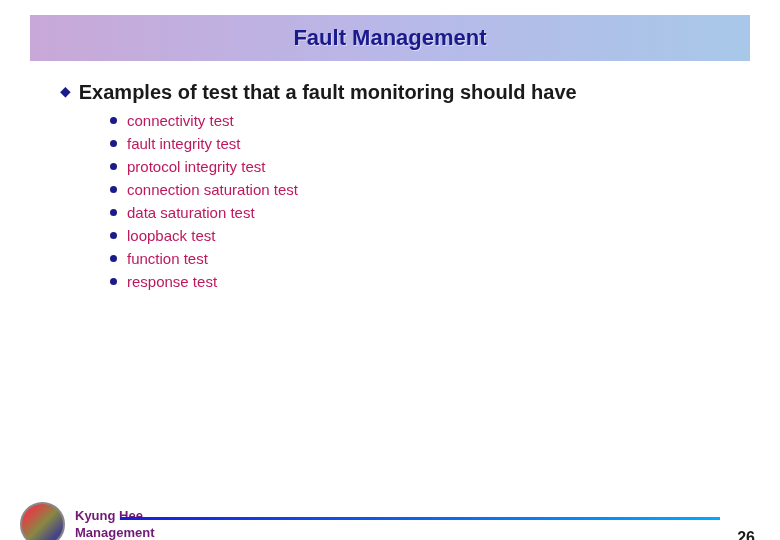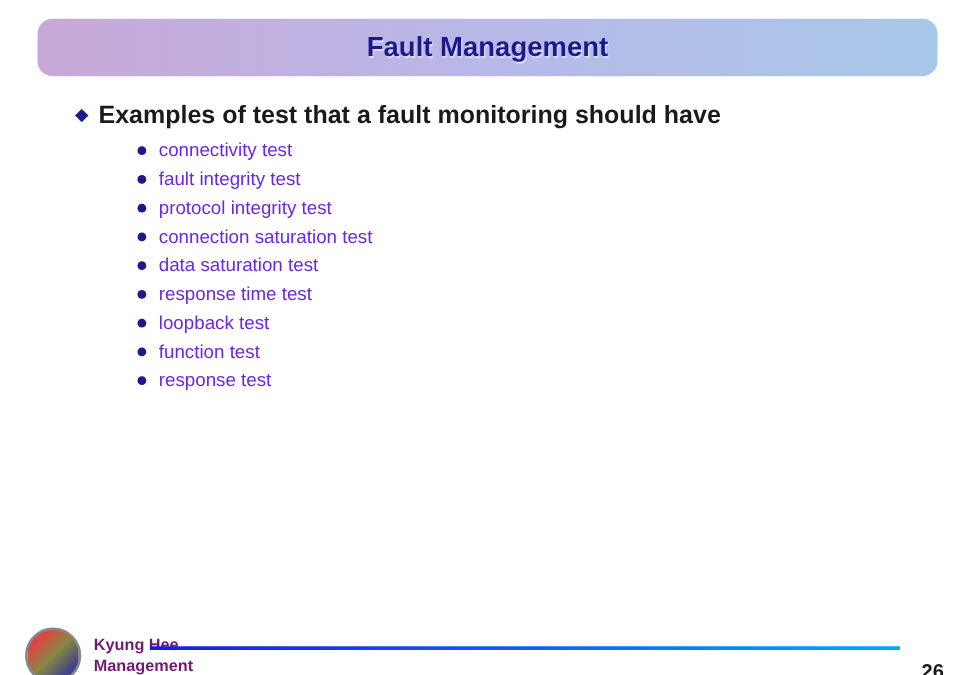--- a/index.html
+++ b/index.html
@@ -18,21 +18,21 @@
       height: 540px;
       background: #ffffff;
       position: relative;
     }
 
     .title-bar {
       background: linear-gradient(to right, #c8a8d8, #b8b8e8, #a8c8e8);
       text-align: center;
       padding: 10px 20px;
       margin: 15px 30px 10px 30px;
-      border-radius: 12px;
+      border-radius: 0;
     }
 
     .title-bar h1 {
       font-size: 22px;
       font-weight: bold;
       color: #1a1a8c;
       text-shadow: 1px 1px 0px rgba(255,255,255,0.5);
     }
 
     .content {
@@ -75,21 +75,21 @@
       height: 7px;
       background-color: #1a1a8c;
       border-radius: 50%;
       margin-right: 10px;
       margin-top: 5px;
       flex-shrink: 0;
     }
 
     .sub-text {
       font-size: 15px;
-      color: #6d28d9;
+      color: #be185d;
       font-weight: normal;
     }
 
     .footer {
       position: absolute;
       bottom: 0;
       left: 0;
       right: 0;
       display: flex;
       align-items: flex-end;
@@ -172,24 +172,20 @@
       <div class="sub-item">
         <div class="round-bullet"></div>
         <span class="sub-text">connection saturation test</span>
       </div>
 
       <div class="sub-item">
         <div class="round-bullet"></div>
         <span class="sub-text">data saturation test</span>
       </div>
 
-      <div class="sub-item">
-        <div class="round-bullet"></div>
-        <span class="sub-text">response time test</span>
-      </div>
 
       <div class="sub-item">
         <div class="round-bullet"></div>
         <span class="sub-text">loopback test</span>
       </div>
 
       <div class="sub-item">
         <div class="round-bullet"></div>
         <span class="sub-text">function test</span>
       </div>

